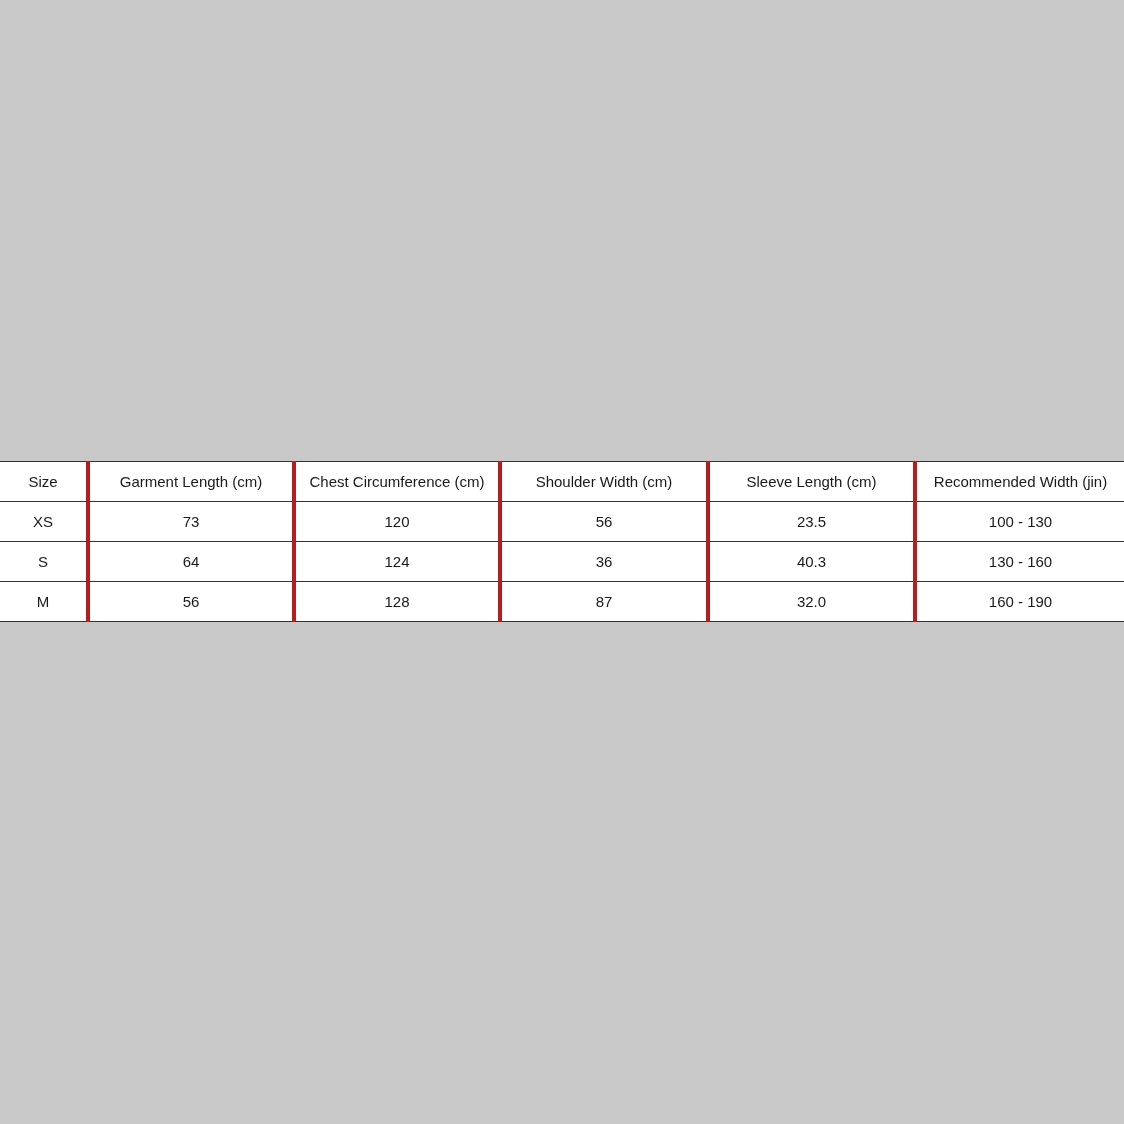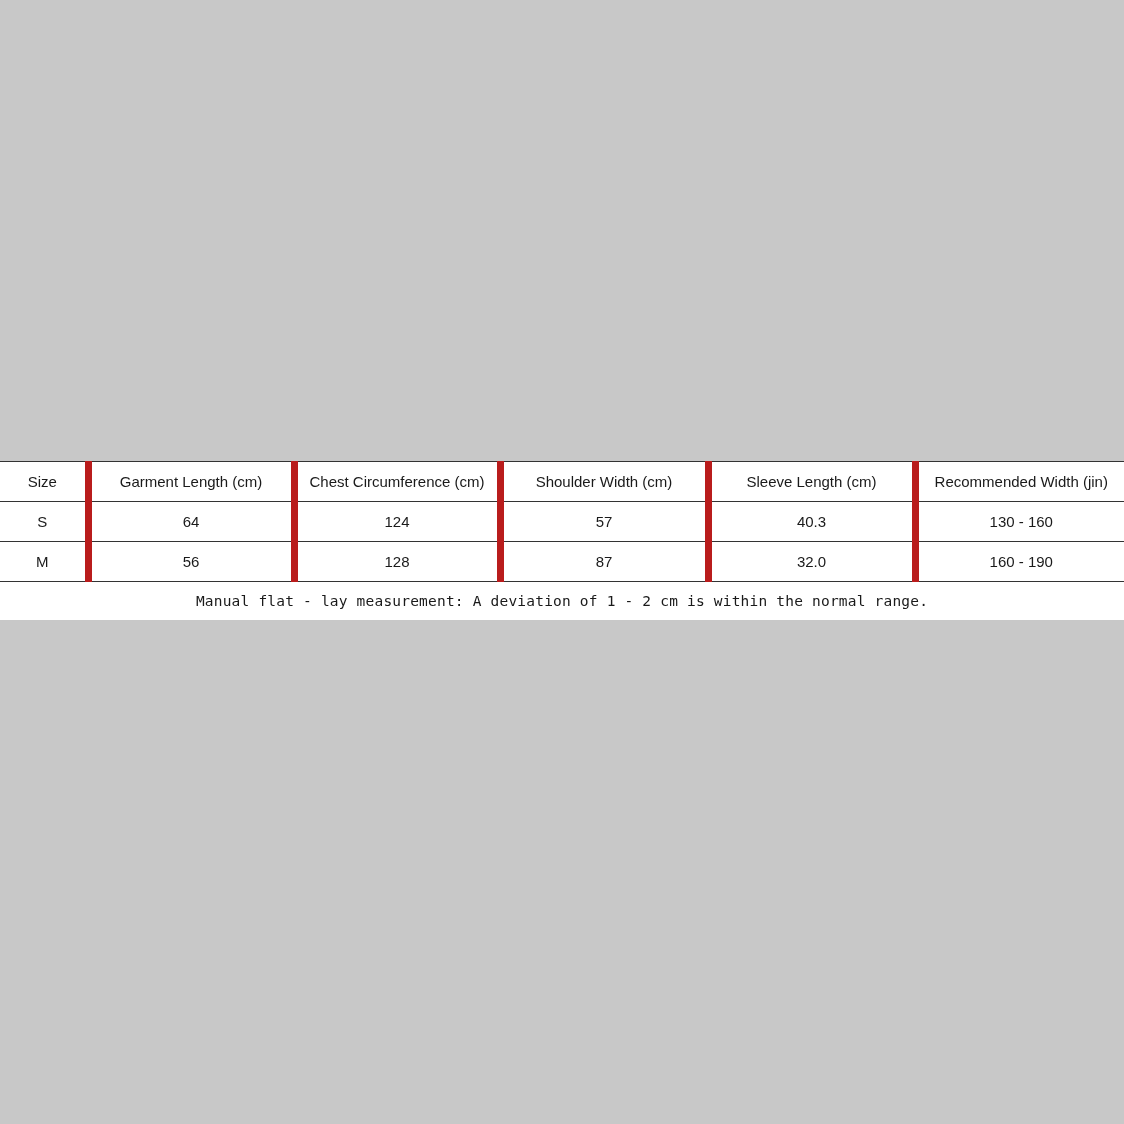--- a/index.html
+++ b/index.html
@@ -29,21 +29,21 @@
   table.size-table {
     width: 1124px;
     border-collapse: collapse;
     background: #ffffff;
     table-layout: fixed;
   }
   table.size-table th,
   table.size-table td {
     border: 1px solid #333333;
     border-left: none;
-    border-right: 7px solid #b91c1c;
+    border-right: 4px solid #b91c1c;
     text-align: center;
     vertical-align: middle;
     font-weight: normal;
     color: #1a1a1a;
     font-size: 15px;
     height: 40px;
     padding: 0 4px;
     box-sizing: border-box;
   }
   table.size-table tr > th:last-child,
@@ -95,35 +95,40 @@
           <th>Size</th>
           <th>Garment Length (cm)</th>
           <th>Chest Circumference (cm)</th>
           <th>Shoulder Width (cm)</th>
           <th>Sleeve Length (cm)</th>
           <th>Recommended Width (jin)</th>
         </tr>
       </thead>
       <tbody>
         <tr>
+          <td>XS</td>
+          <td>73</td>
+          <td>120</td>
+          <td>56</td>
+          <td>23.5</td>
+          <td>100 - 130</td>
+        </tr>
+        <tr>
           <td>S</td>
           <td>64</td>
           <td>124</td>
-          <td>57</td>
+          <td>36</td>
           <td>40.3</td>
           <td>130 - 160</td>
         </tr>
         <tr>
           <td>M</td>
           <td>56</td>
           <td>128</td>
           <td>87</td>
           <td>32.0</td>
           <td>160 - 190</td>
         </tr>
-        <tr class="note-row">
-          <td colspan="6">Manual flat - lay measurement: A deviation of 1 - 2 cm is within the normal range.</td>
-        </tr>
       </tbody>
     </table>
   </div>
 
 </div>
 
 </body></html>

